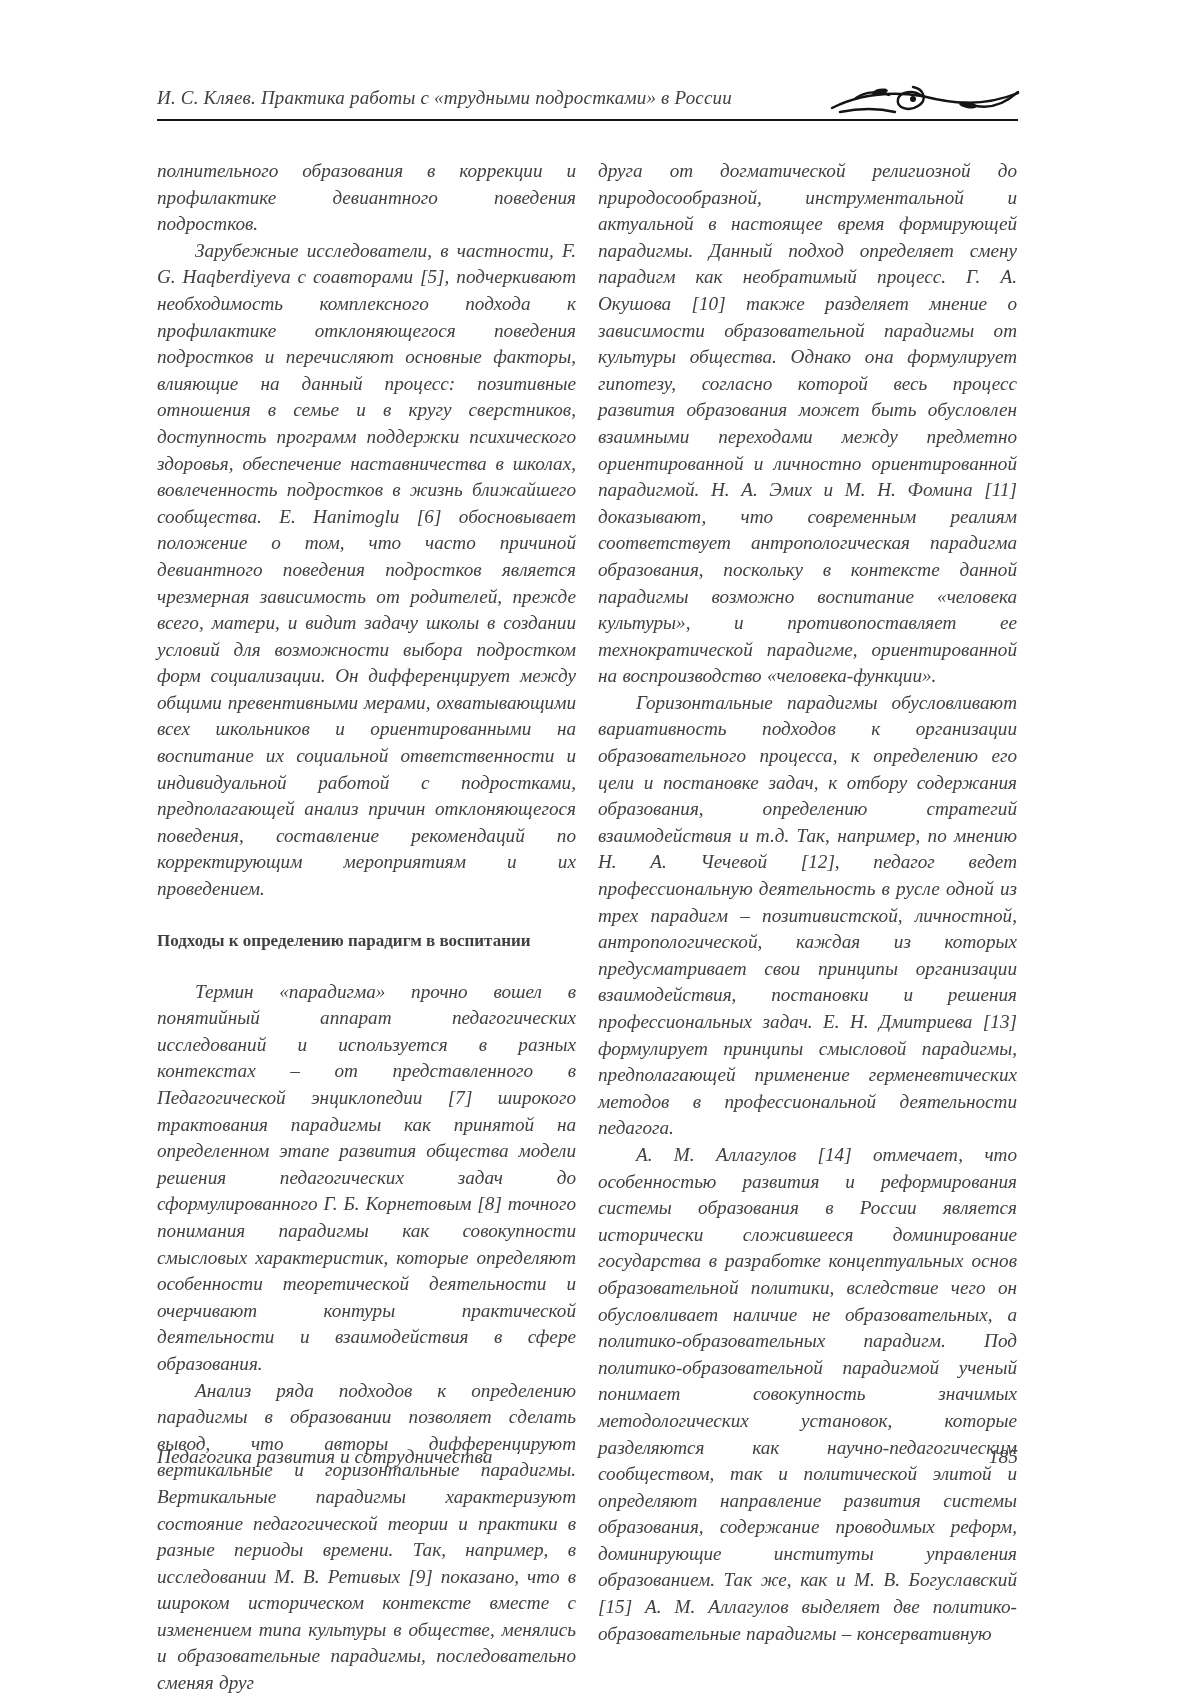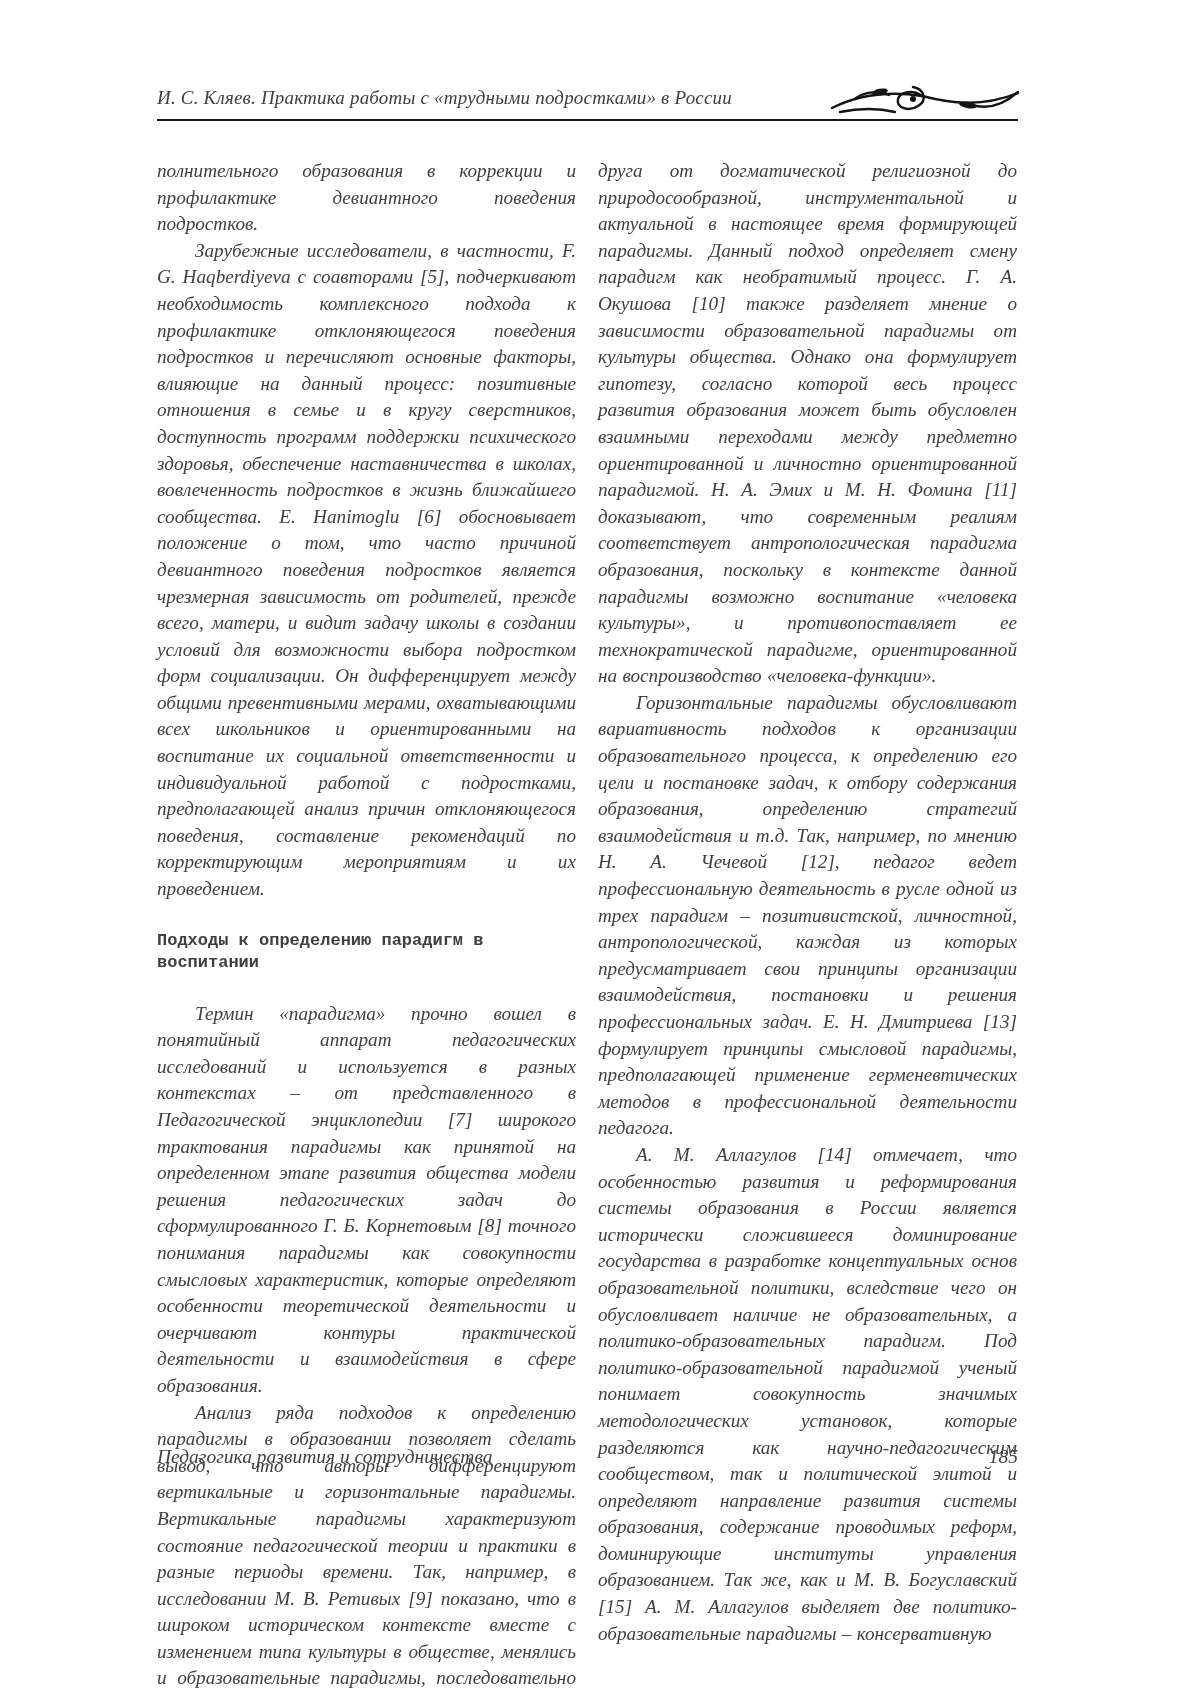--- a/index.html
+++ b/index.html
@@ -54,21 +54,21 @@
     margin: 0;
     font-size: 19.2px;
     line-height: 26.6px;
     text-align: justify;
     text-indent: 38px;
     word-spacing: 0.5px;
     font-style: italic;
   }
   .col p.noindent { text-indent: 0; }
   .section-heading {
-    font-family: Liberation Mono, monospace;
+    font-family: Liberation Serif, serif;
     font-size: 17px;
     font-weight: 700;
     line-height: 22px;
     margin: 27px 0 27px 0;
     text-align: left;
   }
   
   .page-footer {
     position: absolute;
     left: 157px;

